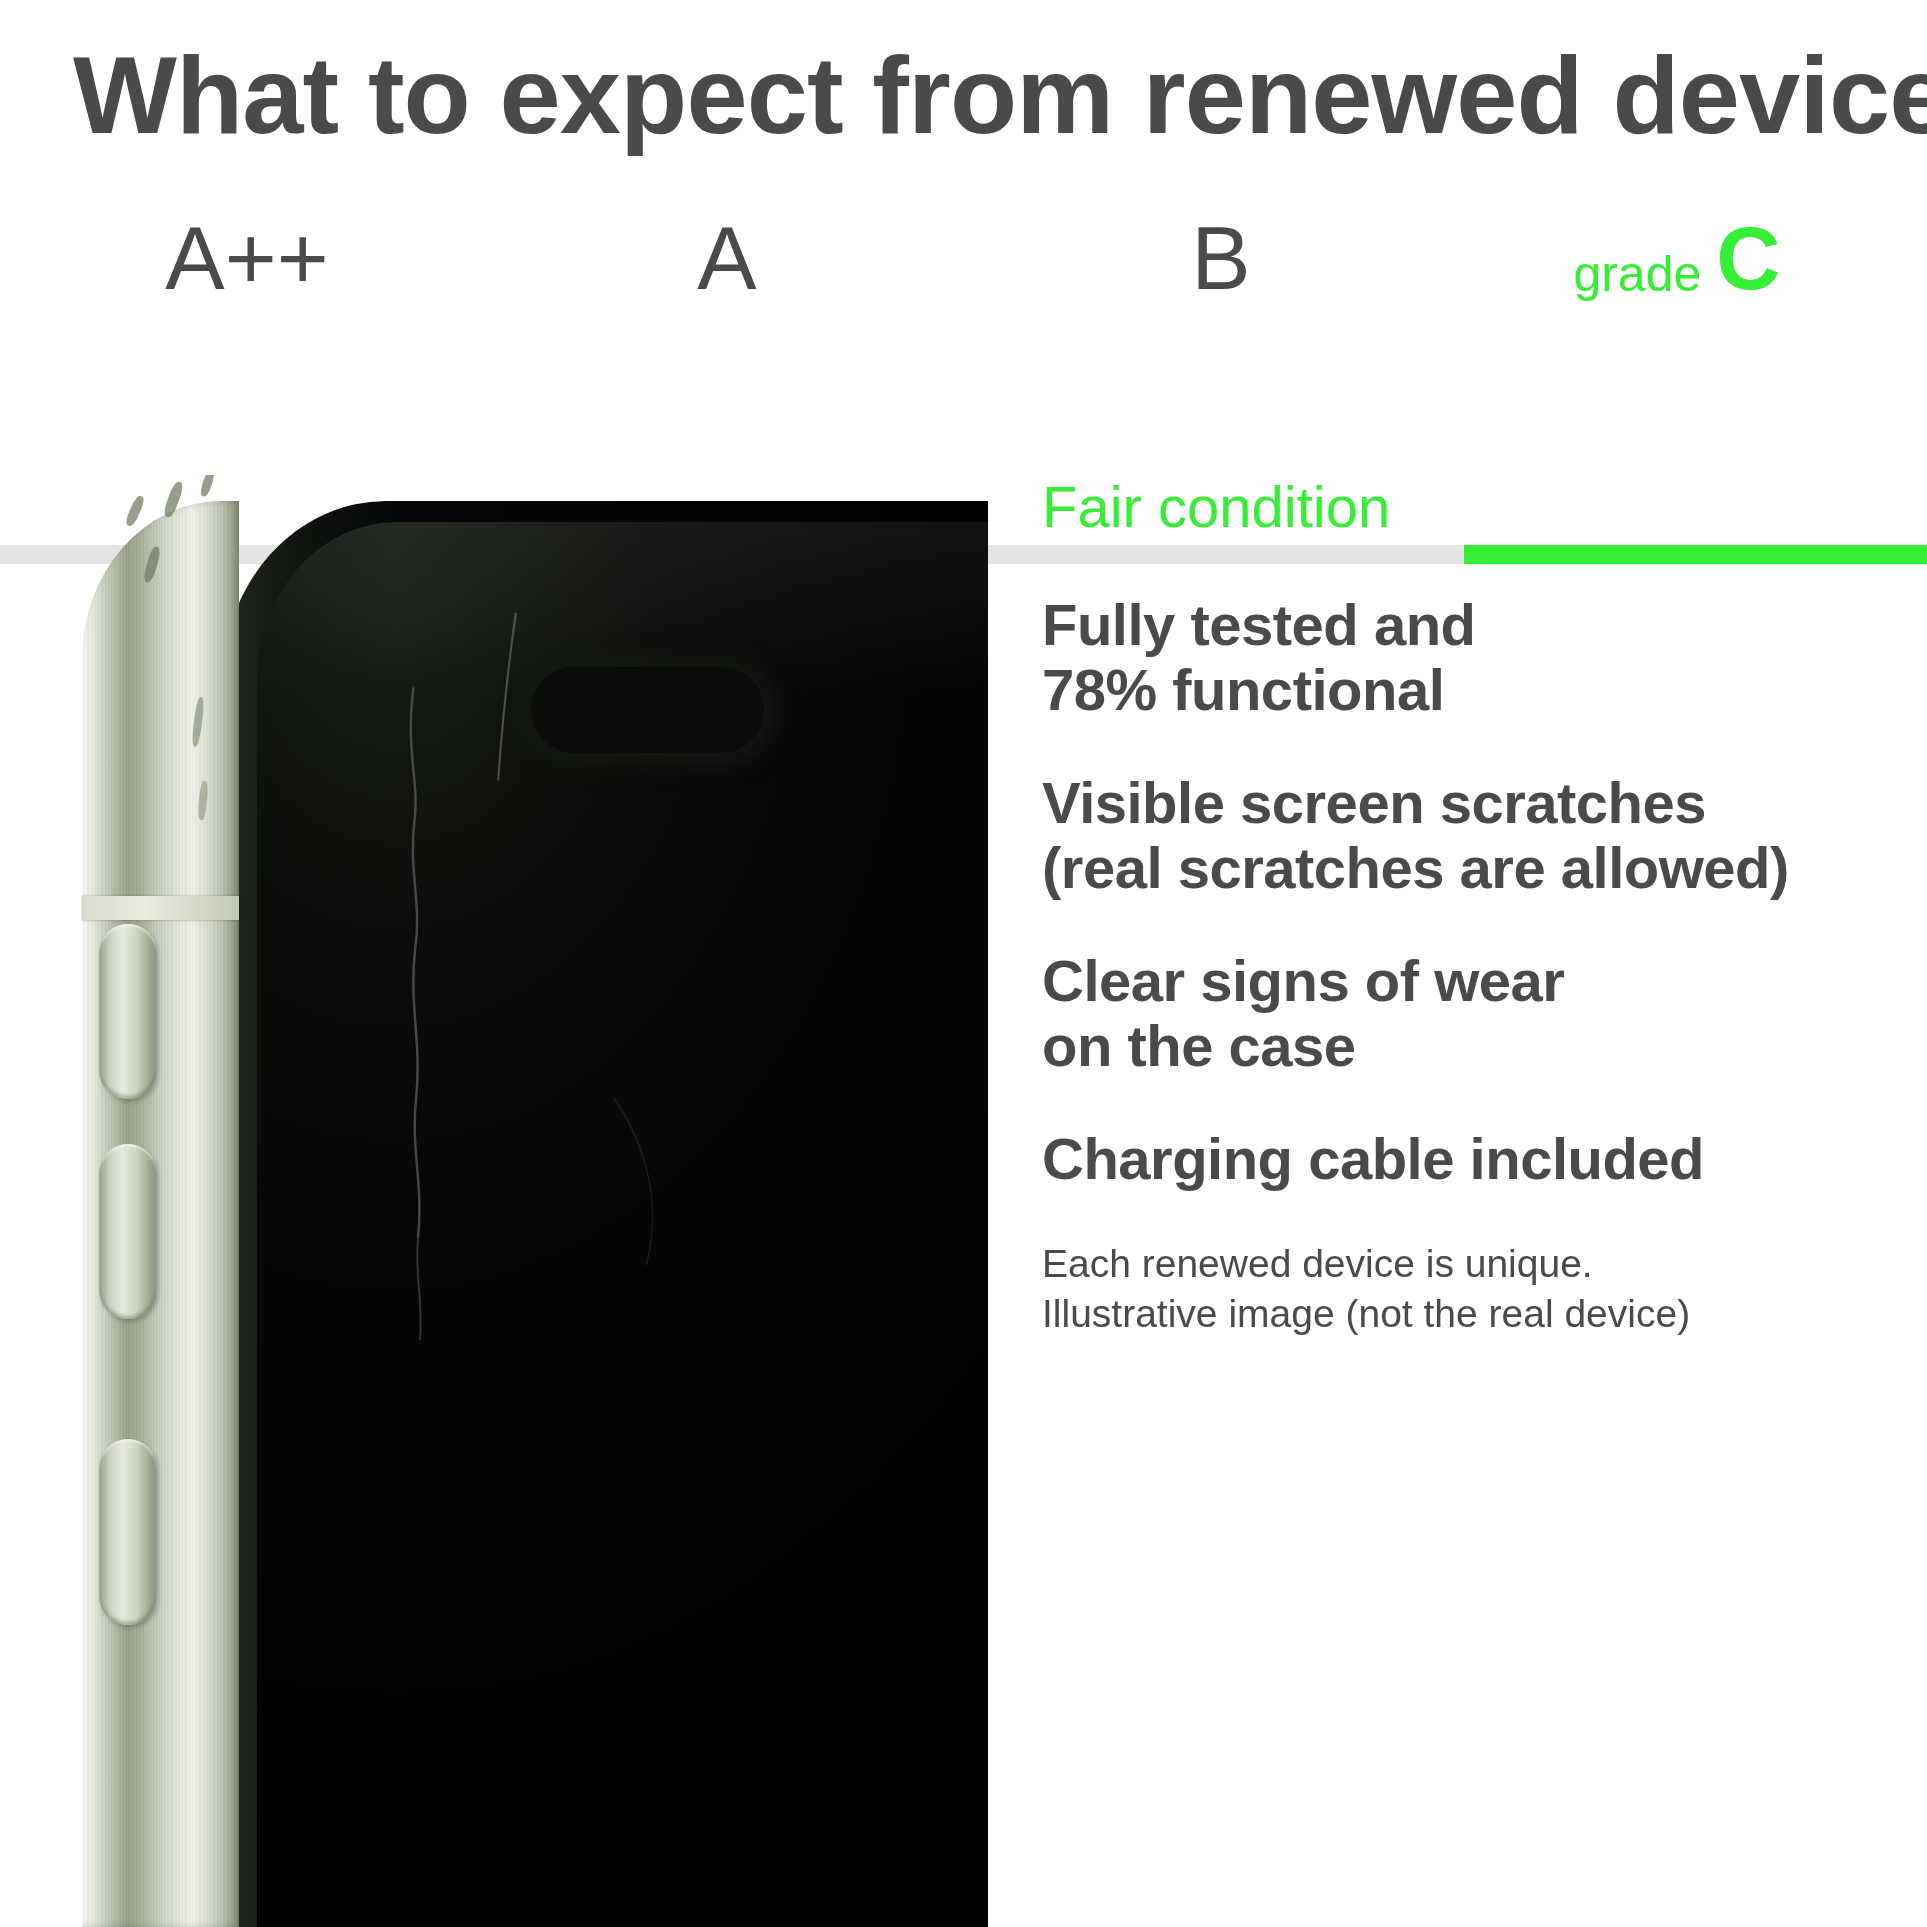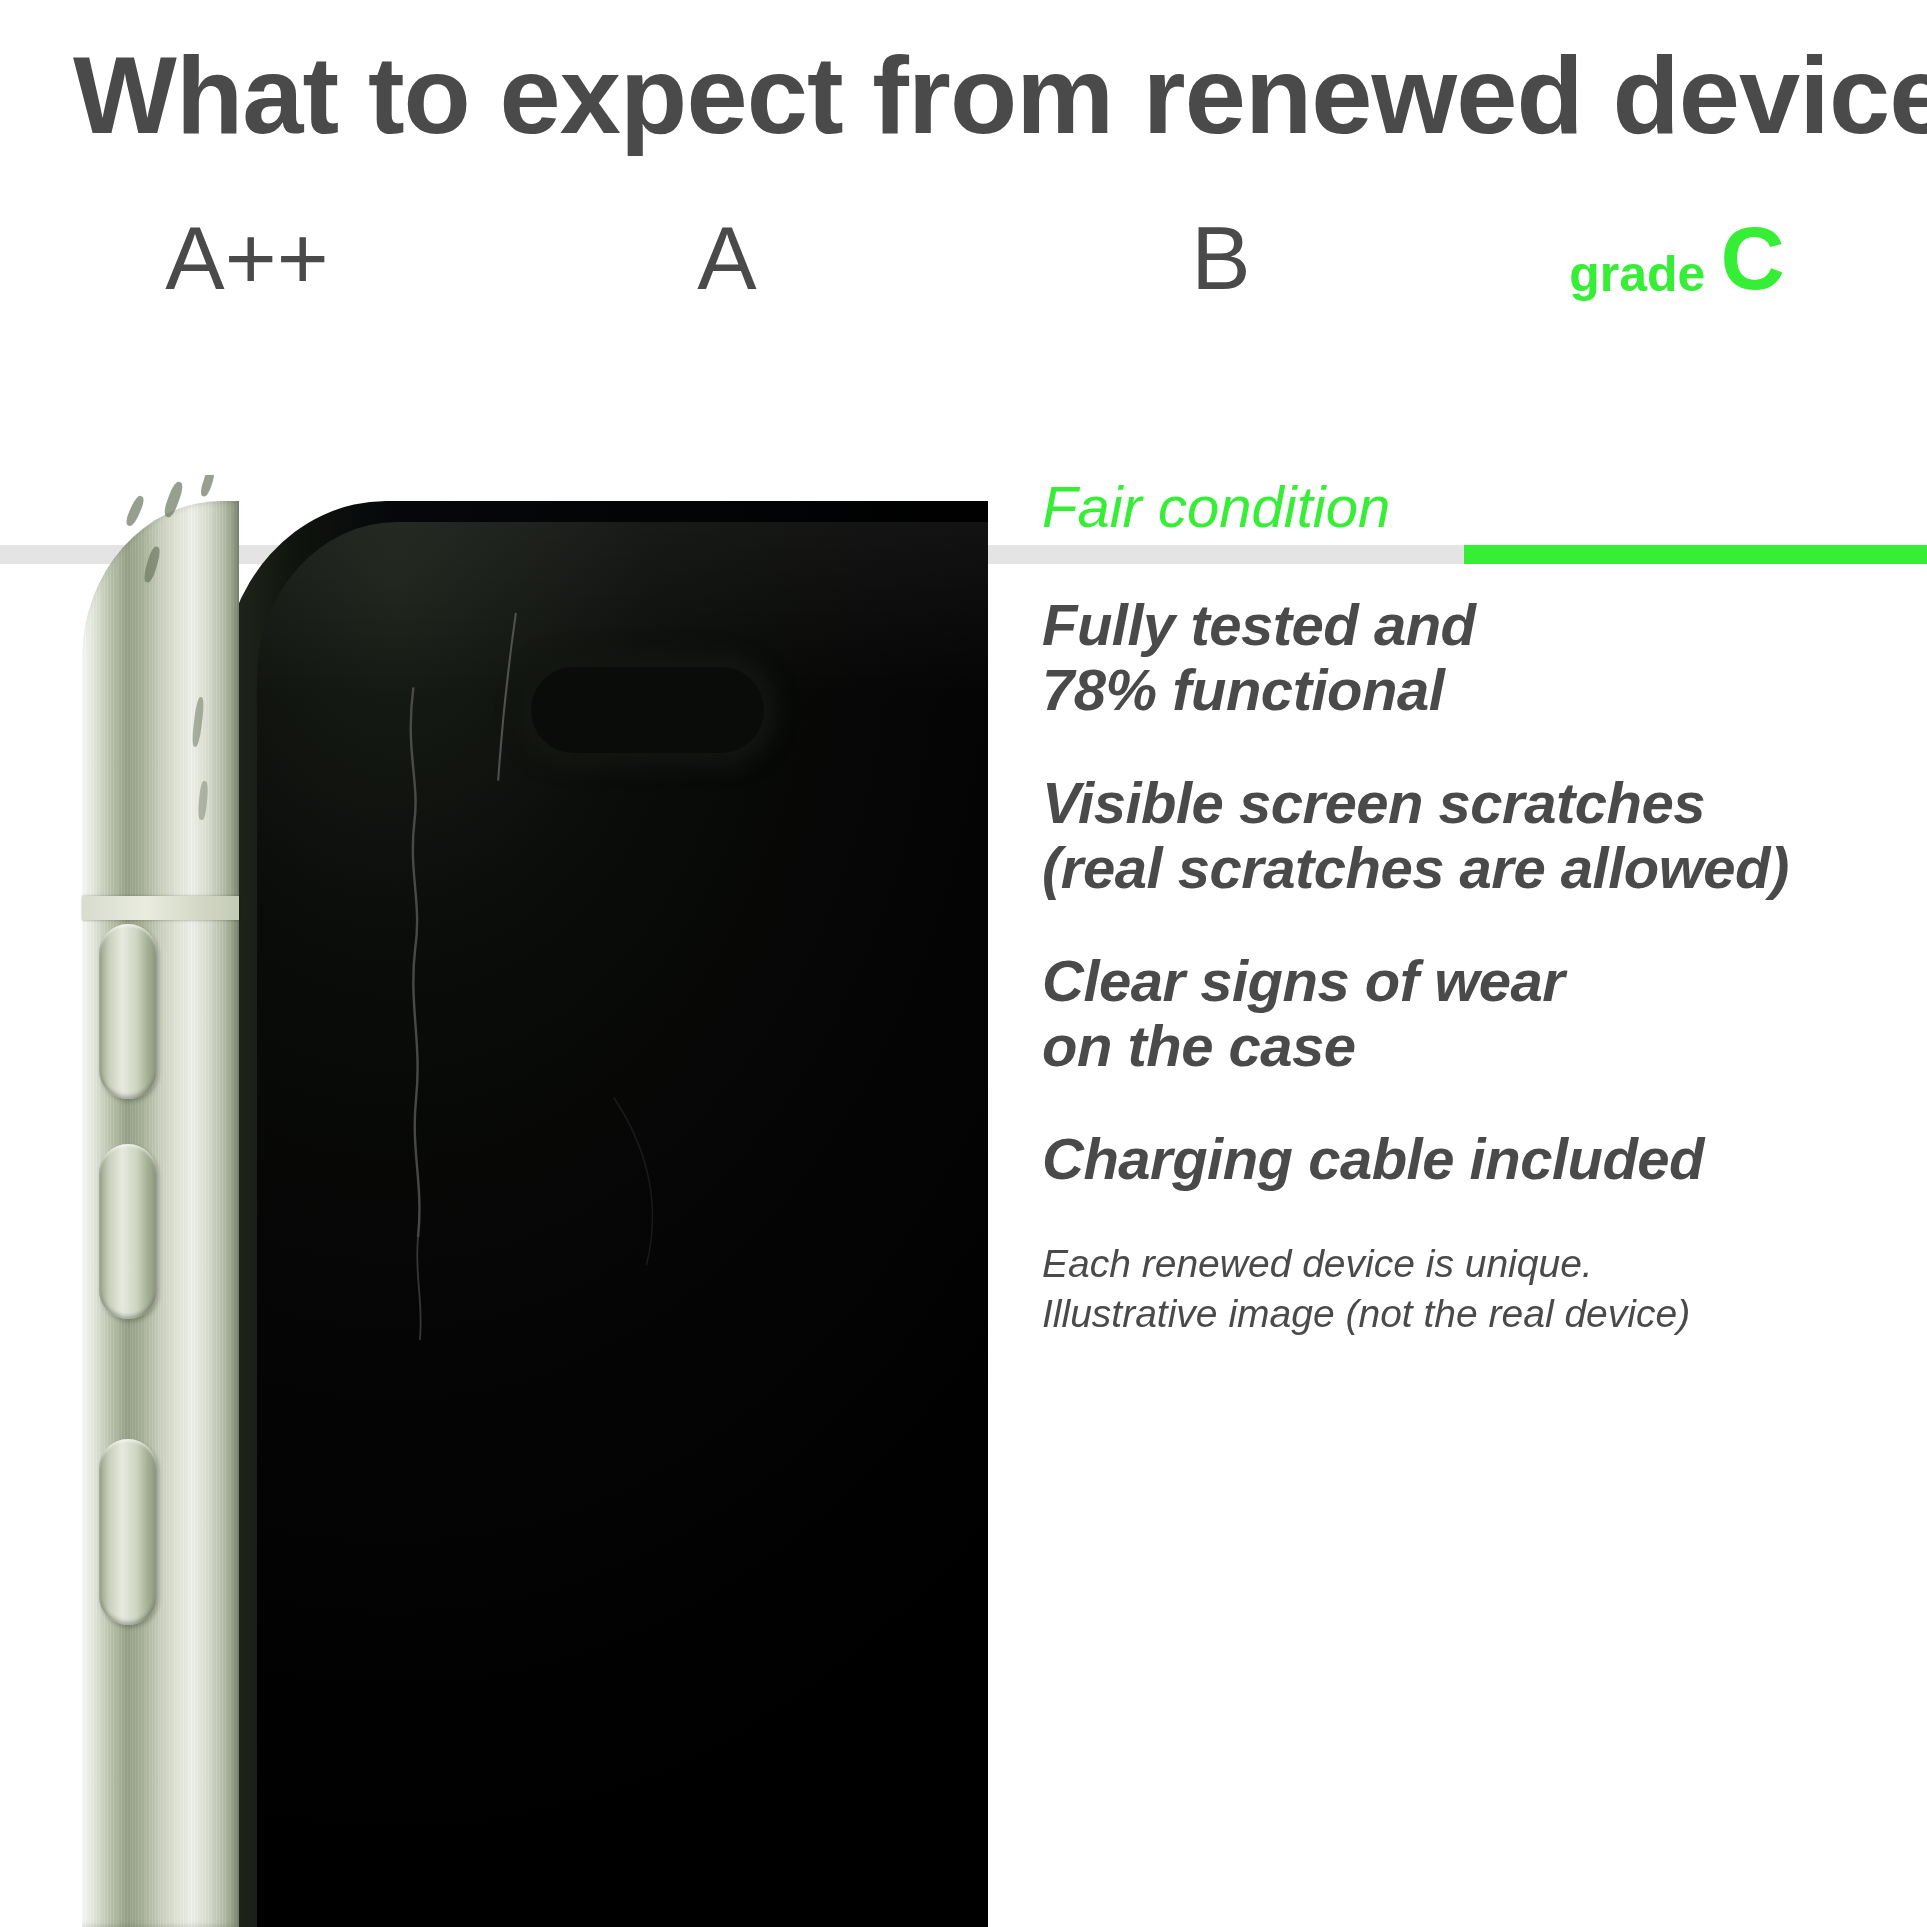--- a/index.html
+++ b/index.html
@@ -20,21 +20,21 @@
   }
 
   
   .tabbar { position:absolute; left:0; top:200px; width:1928px; height:163px; }
   .tab {
     position:absolute; top:0; height:103px;
     display:flex; align-items:flex-end; justify-content:center;
     white-space:nowrap;
   }
   .tab-label { font-size:89px; font-weight:400; color:#4a4a4a; line-height:1; }
-  .tab-grade-word { font-size:50px; font-weight:700; color:#35ee35; line-height:1; margin-right:15px; position:relative; top:-3.7px;}
+  .tab-grade-word { font-size:50px; font-weight:400; color:#35ee35; line-height:1; margin-right:15px; position:relative; top:-3.7px;}
   .tab-grade-letter { font-size:89px; font-weight:700; color:#35ee35; line-height:1; }
 
   .tab-a2  { left:65px;   width:364px; }
   .tab-a   { left:522px;  width:410px; }
   .tab-b   { left:1016px; width:410px; }
   .tab-c   { left:1426px; width:502px; }
 
   .tab-underline-track {
     position:absolute; left:0; top:345px; width:1928px; height:18.6px;
     background:#e4e4e4;
@@ -133,21 +133,21 @@
   
   .island {
     position:absolute; left:449px; top:166px; width:233px; height:86px;
     border-radius:47px;
     background:#0a0c09;
     box-shadow:0 0 20.5px 13px rgba(20,24,19,.85);
   }
   .scratch-svg { position:absolute; left:140px; top:0; width:804px; height:1426px; }
 
   
-  .info { position:absolute; left:1042px; top:475px; width:867px;font-style:italic; }
+  .info { position:absolute; left:1042px; top:475px; width:867px; }
   .cond {
     font-size:58px; font-weight:400; color:#35ee35; line-height:1.1;
     margin-bottom:54px;
   }
   .feature {
     font-size:58px; font-weight:700; color:#4a4a4a;
     line-height:1.12; margin-bottom:48px; white-space:pre-line;
     letter-spacing:-0.5px;
   }
   .disclaimer {

